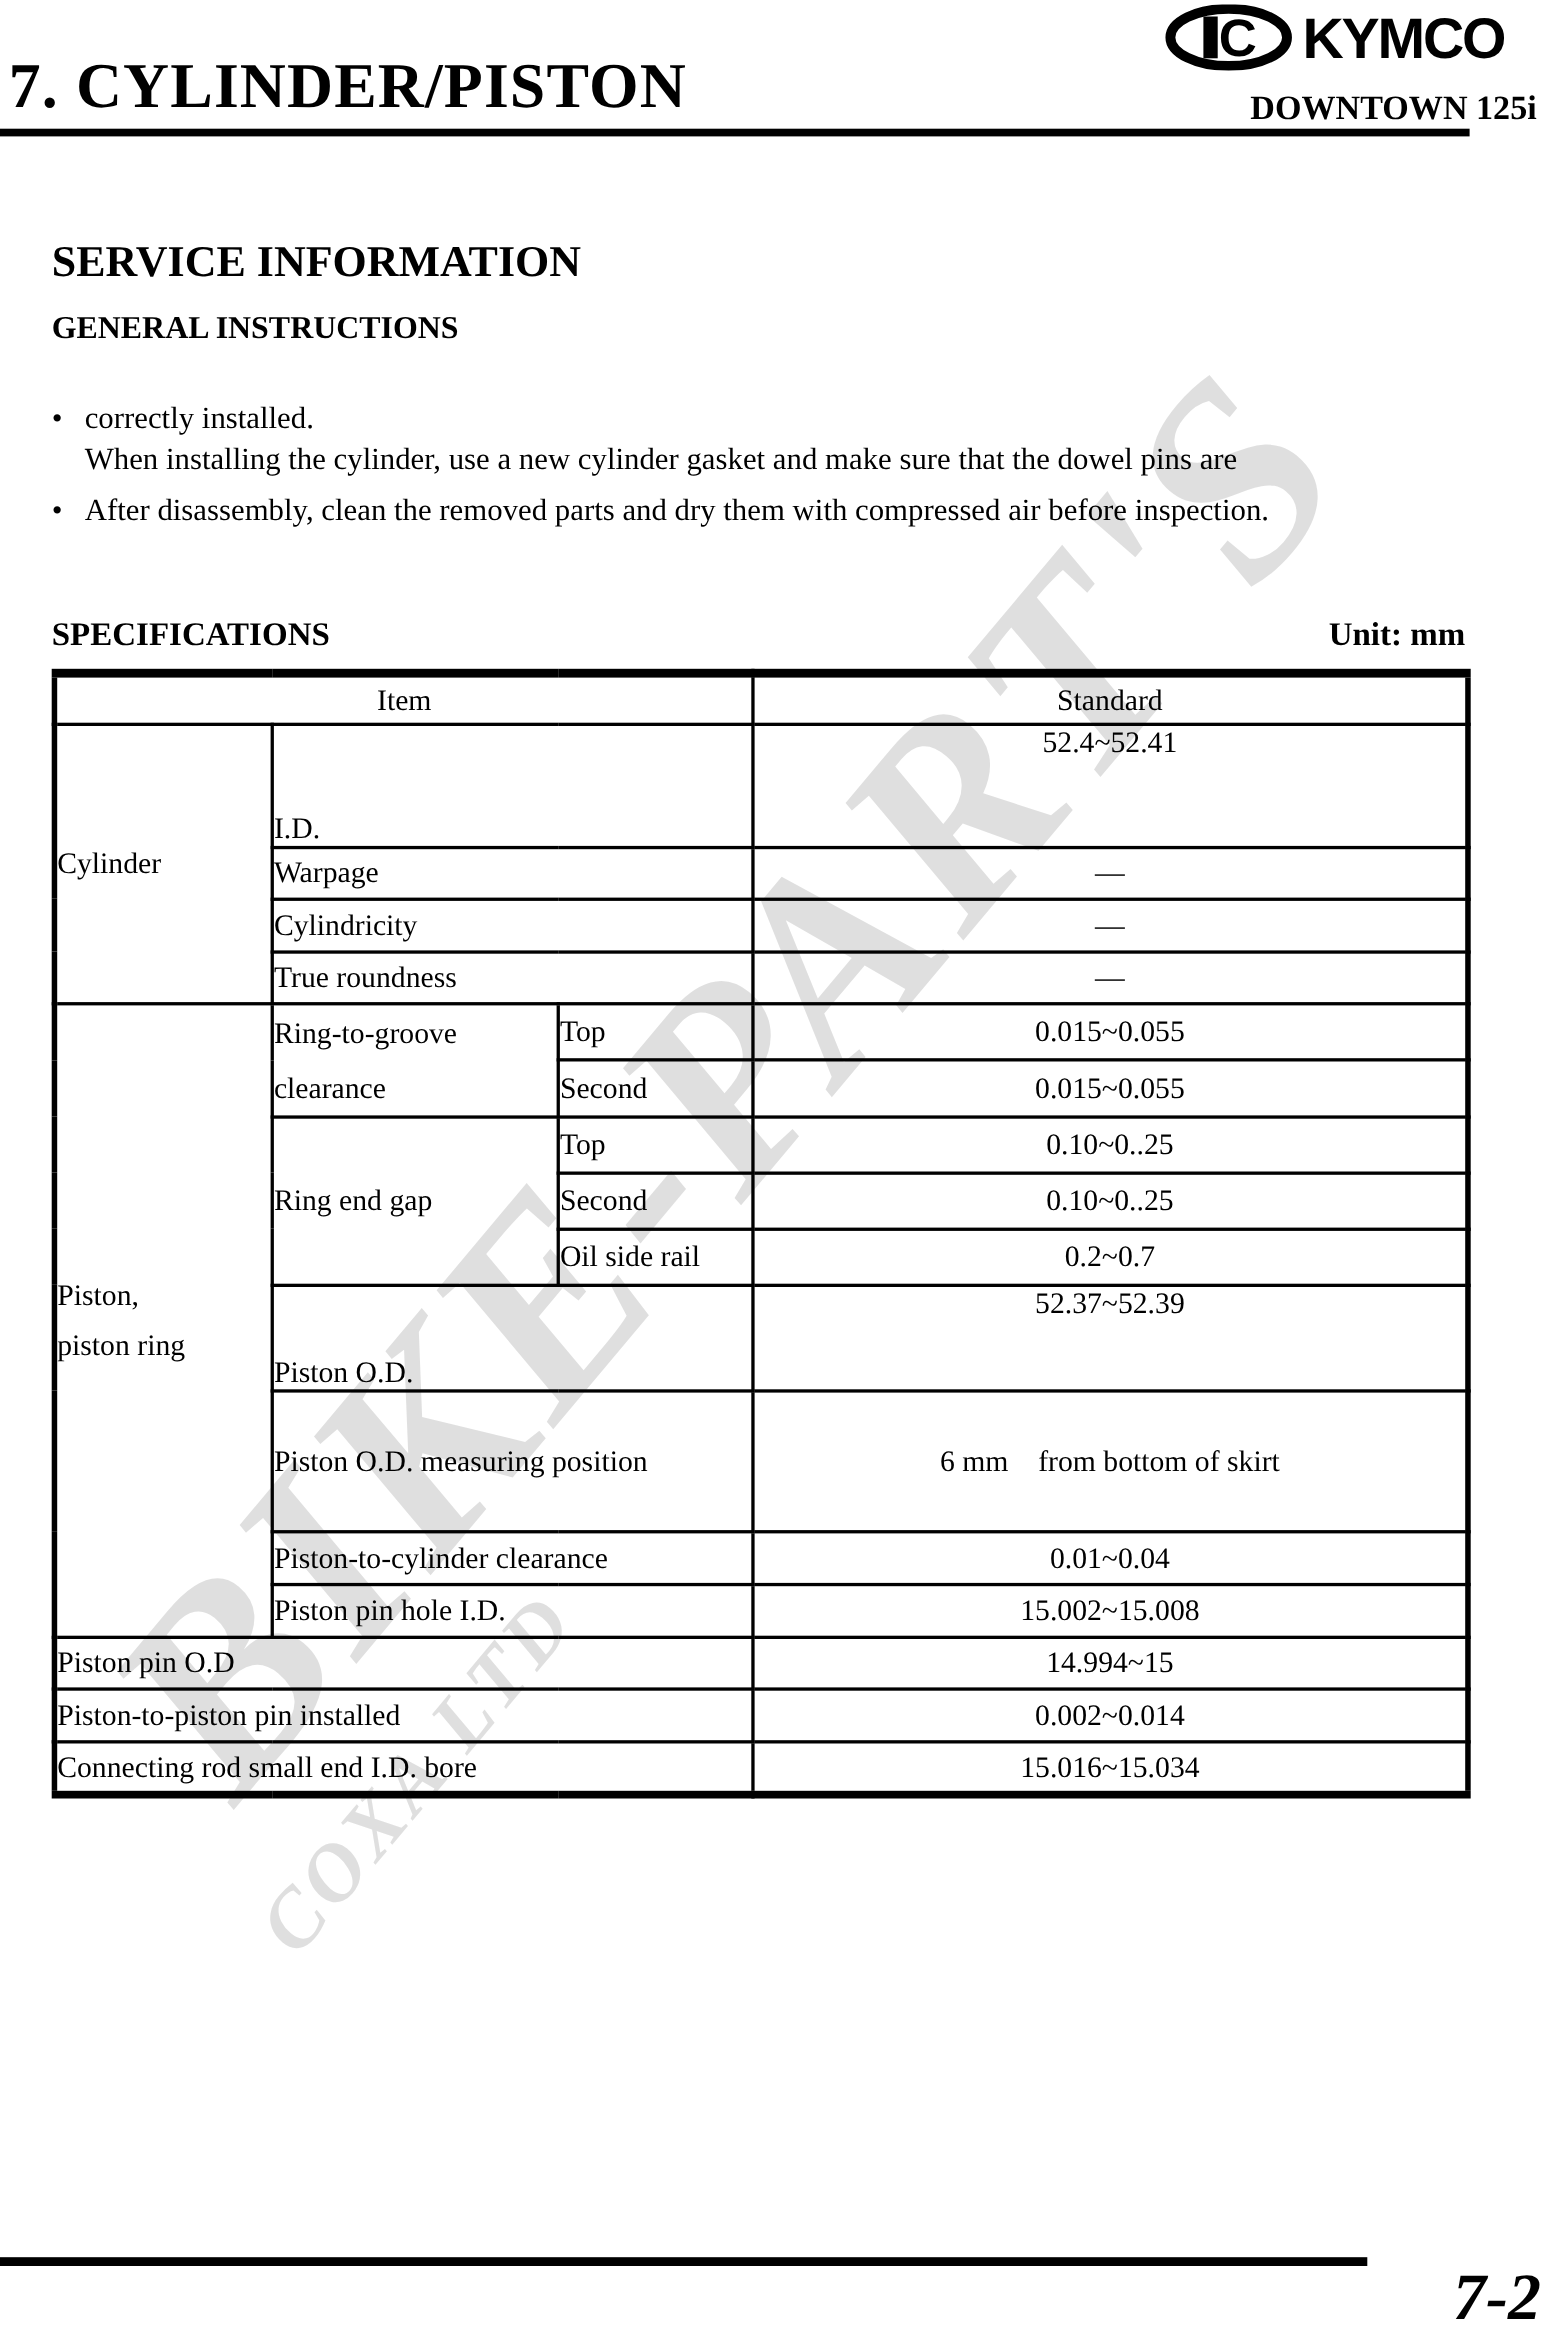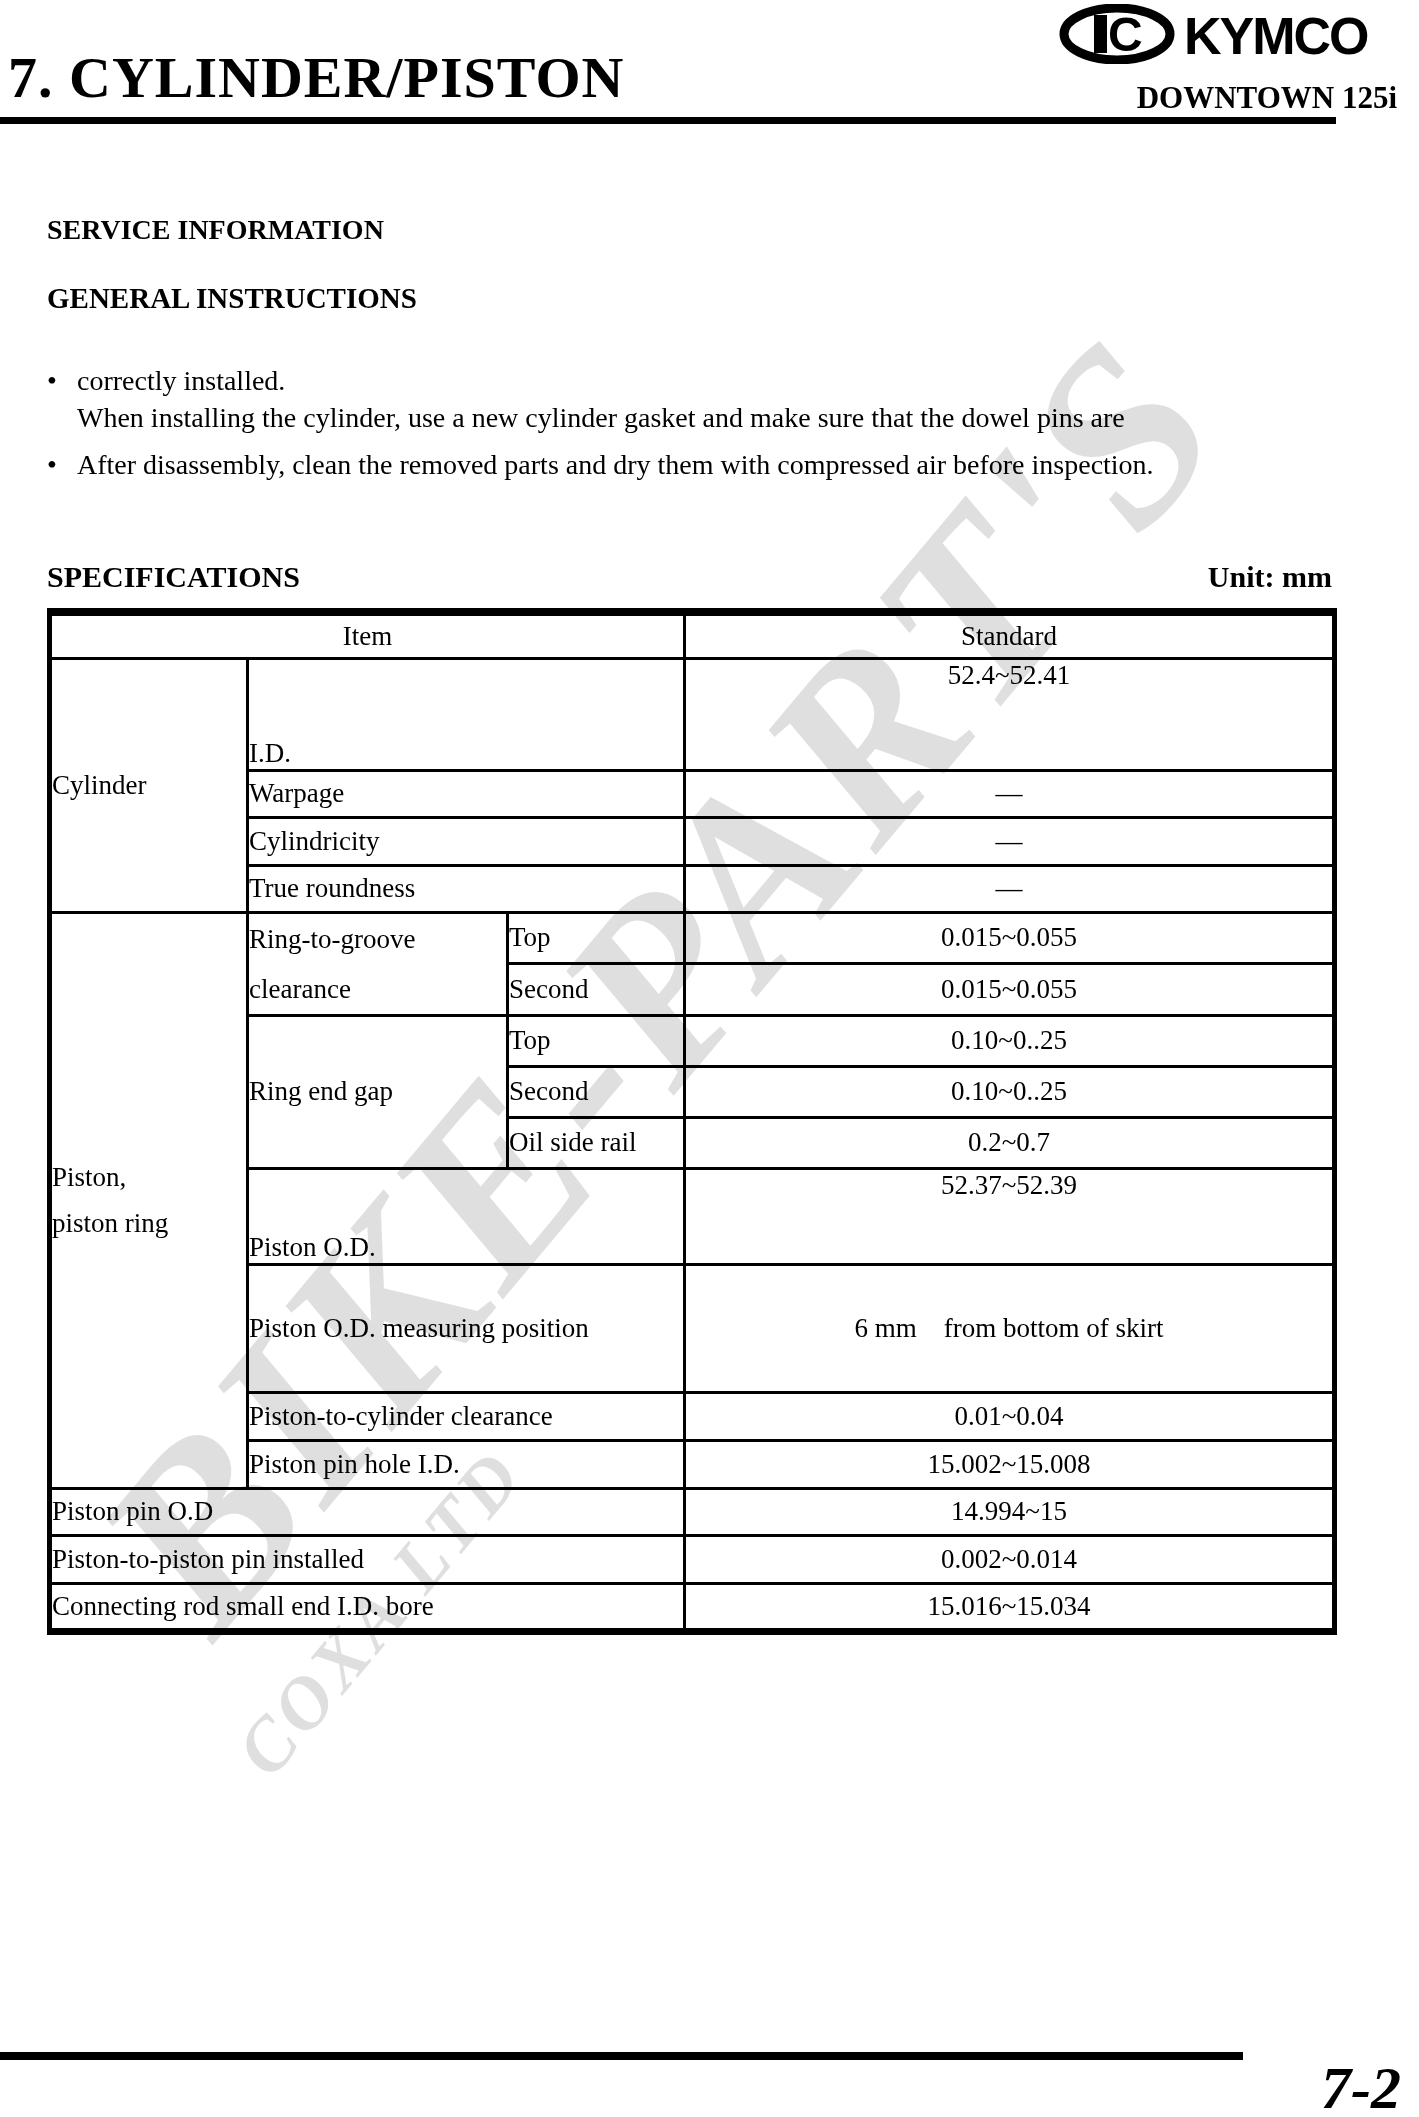--- a/index.html
+++ b/index.html
@@ -20,21 +20,21 @@
   .wm-sub  { left:110px;  top:1570px; width:540px; font-size:74px; letter-spacing:5px; transform:rotate(-50deg); }
 
   
   .chapter-title { position:absolute; left:8px; top:44px; font-size:58px; font-weight:bold; letter-spacing:1px; }
   .brand-block { position:absolute; left:1058px; top:4px; height:64px; display:flex; align-items:center; gap:8px; }
   .brand-name { font-family:"Liberation Sans", sans-serif; font-weight:bold; font-size:52px; letter-spacing:-2px; }
   .model-name { position:absolute; top:80px; right:22px; font-size:31px; font-weight:bold; }
   .header-rule { position:absolute; left:0; top:117px; width:1336px; height:7px; background:#000; }
 
   
-  .svc-title { position:absolute; left:47px; top:214px; font-size:28px; font-weight:bold; }
+  .svc-title { position:absolute; left:47px; top:214px; font-size:40px; font-weight:bold; }
   .gen-title { position:absolute; left:47px; top:282px; font-size:29px; font-weight:bold; }
   .bullets { position:absolute; left:47px; top:362px; width:1340px; font-size:28px; }
   .bullet { display:flex; margin-bottom:10px; }
   .bullet-dot { width:30px; flex:0 0 30px; line-height:37px; }
   .bullet-text { line-height:37px; }
   .bullet-text span { display:block; }
 
   
   .spec-row { position:absolute; left:47px; top:560px; width:1285px; display:flex; justify-content:space-between; }
   .spec-title, .unit-label { font-size:30px; font-weight:bold; }

